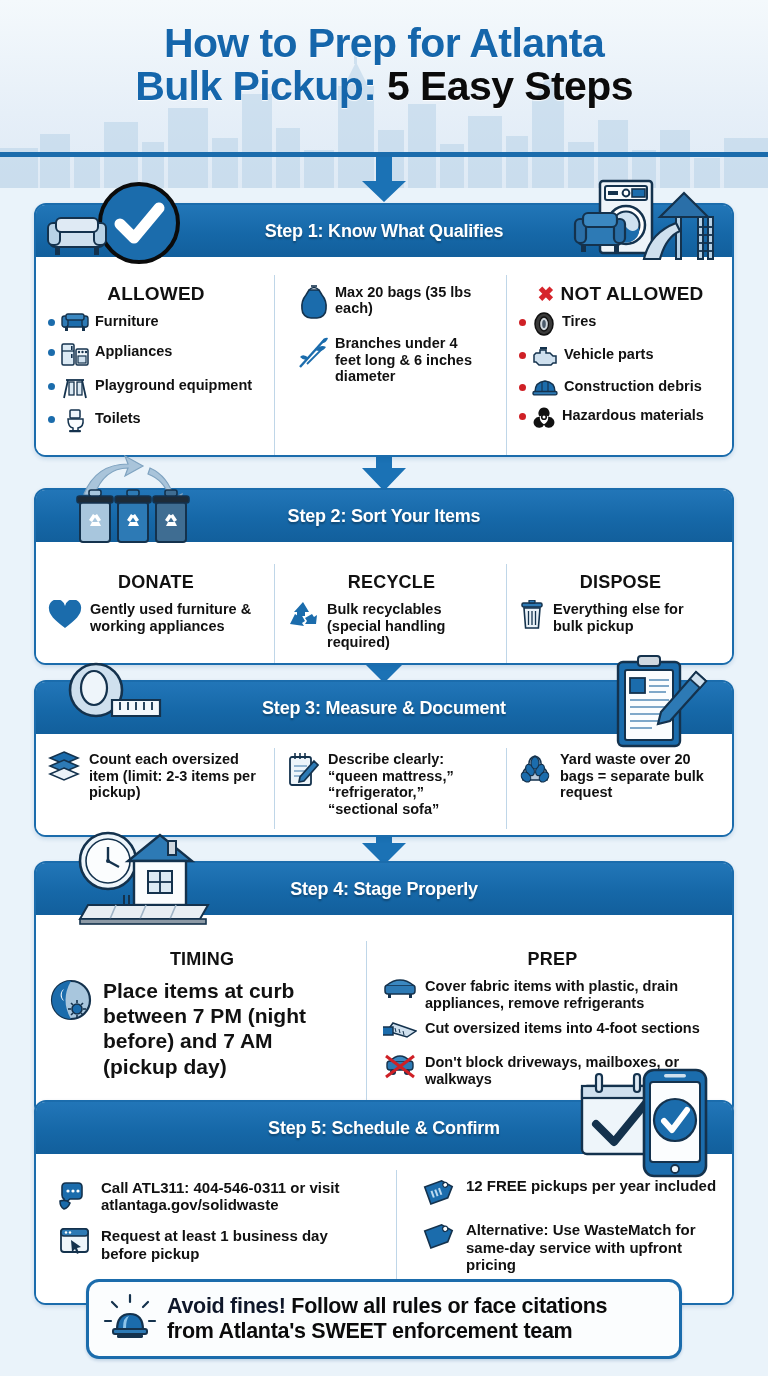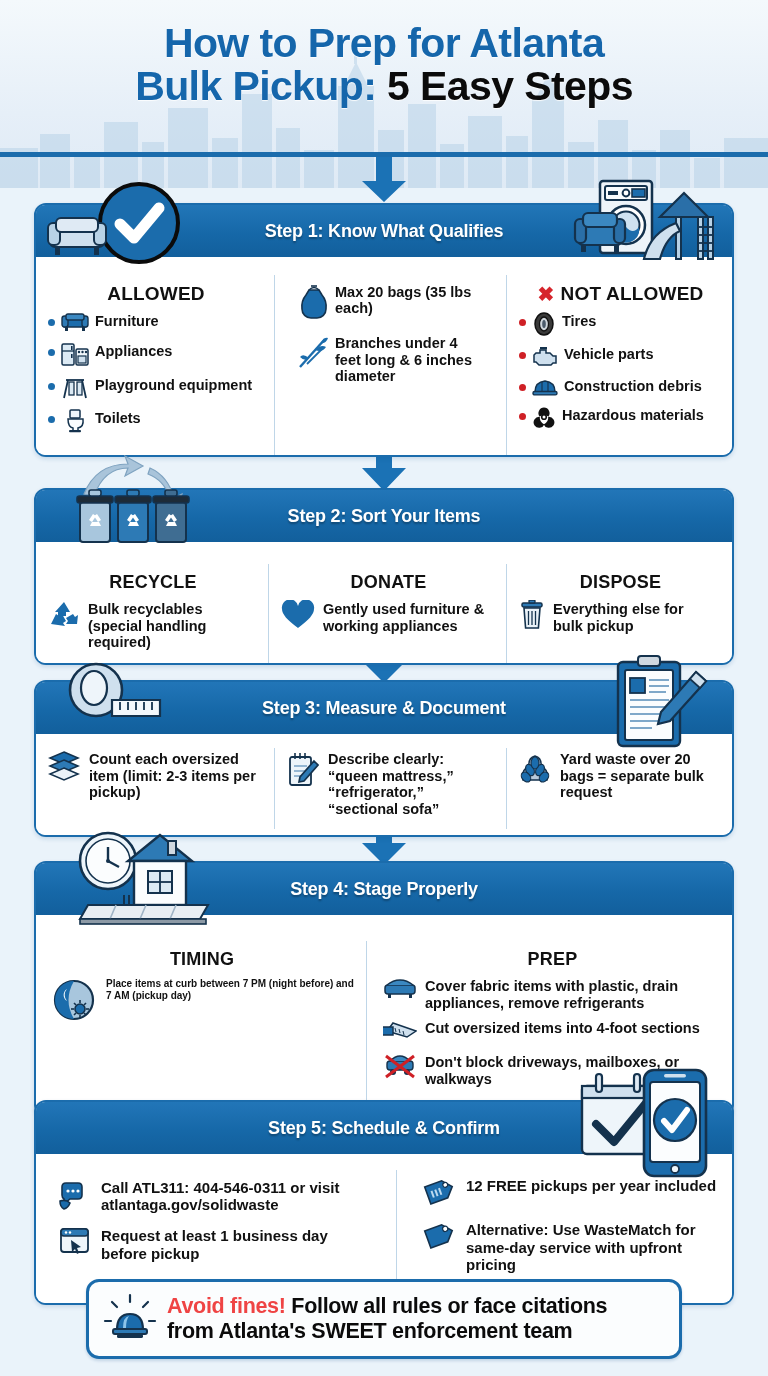--- a/index.html
+++ b/index.html
@@ -93,40 +93,40 @@
   #step1 li.row{ margin-bottom:6px; }
 
   
   .s2row{ display:flex; align-items:flex-start; gap:8px; font-size:14.5px; font-weight:bold; color:#111; line-height:1.14; }
 
   
   .s3row{ display:flex; align-items:flex-start; gap:9px; font-size:14.5px; font-weight:bold; color:#111; line-height:1.14; }
 
   
   #step4 .cols .col:first-child{ flex:0 0 330px; }
-  .s4timing{ display:flex; align-items:flex-start; gap:9px; font-size:10px; font-weight:bold; color:#111; line-height:1.2;justify-content:flex-end; }
+  .s4timing{ display:flex; align-items:flex-start; gap:9px; font-size:21px; font-weight:bold; color:#111; line-height:1.2; }
   .s4prep{ display:flex; align-items:flex-start; gap:8px; font-size:14.5px; font-weight:bold; color:#111; line-height:1.15; margin-bottom:8px; }
 
   
   .s5row{ display:flex; align-items:flex-start; gap:9px; font-size:15px; font-weight:bold; color:#111; line-height:1.16; margin-bottom:11px; }
 
   
   #footer{
     position:absolute; left:86px; top:1279px; width:596px; height:80px;
     background:#fbfdfe;
     border:3px solid #1b6cac; border-radius:13px;
     box-shadow:0 2px 3px rgba(20,80,140,.18);
     display:flex; align-items:center; gap:10px; padding:0 14px;
     z-index:3;
   }
   #footer-text{
     font-size:21.5px; font-weight:bold; line-height:1.16; color:#0b0b0b;
     letter-spacing:-.3px;
   }
-  #footer-text .hl{ color:#ef4444; }
+  #footer-text .hl{ color:#0f172a; }
 </style>
 </head>
 <body>
 
 <div id="hero">
   <svg class="skyline" viewBox="0 0 768 150" preserveAspectRatio="none">
     <g fill="#b9d3e8">
       <rect x="0" y="110" width="38" height="40"></rect>
       <rect x="40" y="96" width="30" height="54"></rect>
       <rect x="74" y="118" width="26" height="32"></rect>
@@ -425,48 +425,48 @@
             <path d="M93 66 l4 -6 l3 2 l-4 6 z"></path>
             <path d="M105 66 l-4 -6 l-3 2 l4 6 z"></path>
             <path d="M94 72 h11 l-2 -4 h-7 z"></path>
           </g>
       </g>
     </svg>
   </div>
 
   <div class="card-body" style="padding-top:22px;">
     <div class="cols">
+      <div class="col" style="flex:0 0 238px;">
+        <div class="col-title">
+            <span>DONATE</span>
+          </div>
+        <div class="s2row">
+          <span class="ico">
+            <svg width="34" height="30" viewBox="0 0 34 30">
+                <path d="M17 28 C6 20 1 14 1 9 A8 8 0 0 1 17 6 A8 8 0 0 1 33 9 C33 14 28 20 17 28z" fill="#1b6cac"></path>
+              </svg>
+          </span>
+          <span class="rtxt" style="max-width:162px;">Gently used furniture &amp; working appliances</span>
+        </div>
+      </div>
       <div class="col" style="flex:0 0 232px;">
         <div class="col-title">
             <span>RECYCLE</span>
           </div>
         <div class="s2row">
           <span class="ico">
             <svg width="32" height="30" viewBox="0 0 32 30">
                 <g fill="#1b6cac">
                   <path d="M16 2 l6 10 l-4 0 l0 4 l-8 0 l0 -4 l-3 0 z"></path>
                   <path d="M3 24 l5 -10 l3 2 l3 -2 l4 7 l-3 2 l2 3 z"></path>
                   <path d="M29 24 l-11 0 l2 -3 l-2 -3 l7 -4 l2 3 l3 -2 z"></path>
                 </g>
               </svg>
           </span>
           <span class="rtxt" style="max-width:160px;">Bulk recyclables (special handling required)</span>
-        </div>
-      </div>
-      <div class="col" style="flex:0 0 238px;">
-        <div class="col-title">
-            <span>DONATE</span>
-          </div>
-        <div class="s2row">
-          <span class="ico">
-            <svg width="34" height="30" viewBox="0 0 34 30">
-                <path d="M17 28 C6 20 1 14 1 9 A8 8 0 0 1 17 6 A8 8 0 0 1 33 9 C33 14 28 20 17 28z" fill="#1b6cac"></path>
-              </svg>
-          </span>
-          <span class="rtxt" style="max-width:162px;">Gently used furniture &amp; working appliances</span>
         </div>
       </div>
       <div class="col">
         <div class="col-title">
             <span>DISPOSE</span>
           </div>
         <div class="s2row">
           <span class="ico">
             <svg width="26" height="30" viewBox="0 0 26 30">
                 <rect x="3" y="3" width="20" height="4" rx="1.4" fill="#2d7ab5" stroke="#14324d" stroke-width="1.5"></rect>

